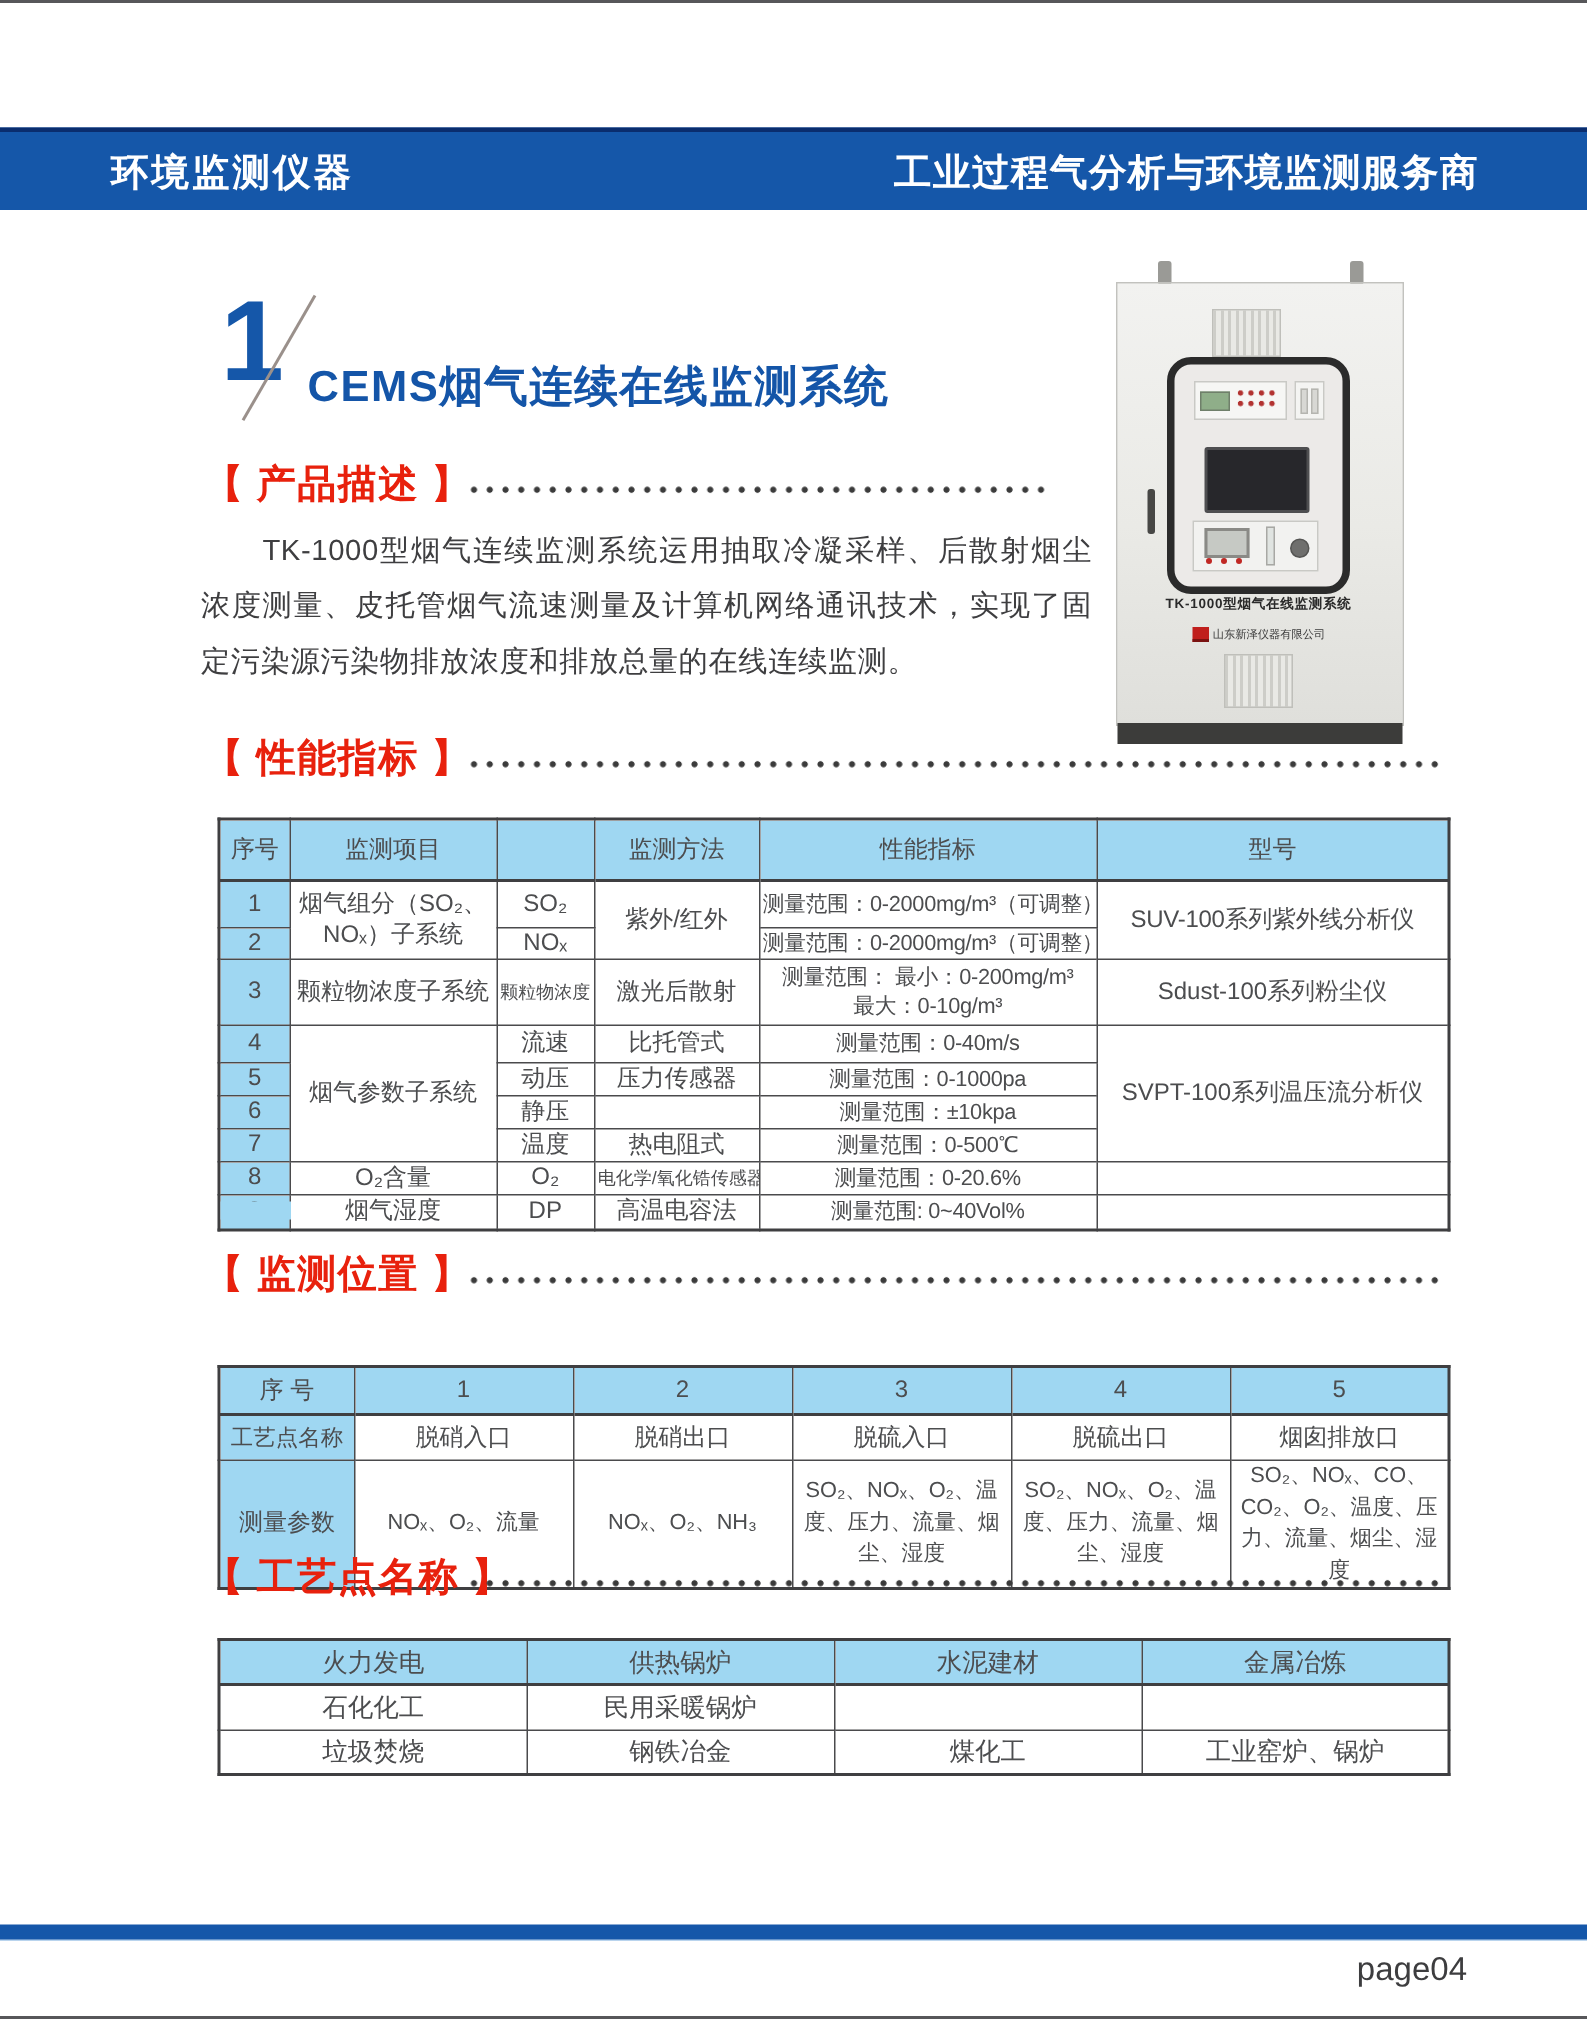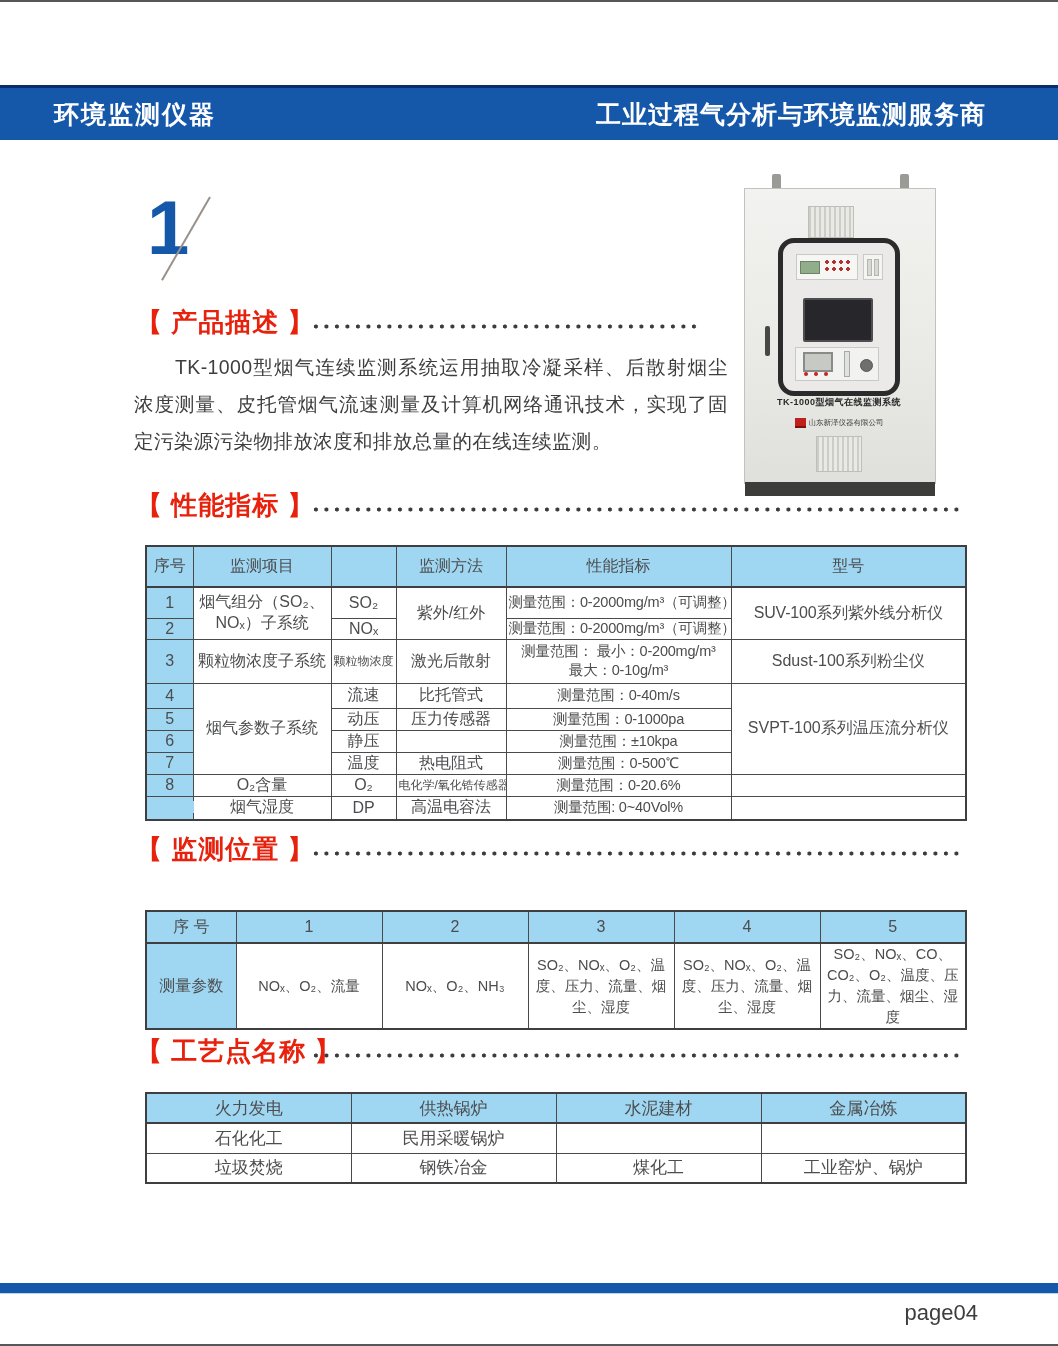--- a/index.html
+++ b/index.html
@@ -7,21 +7,21 @@
     position:relative; width:1058px; height:1346px; background:#ffffff;
     font-family:"Liberation Sans", sans-serif; overflow:hidden;
   }
   .edge { position:absolute; left:0; width:1058px; height:2px; background:#57575a; }
 
   
   .header-bar {
     position:absolute; left:0; top:85px; width:1058px; height:55px;
     background:#1557A9; border-top:3px solid #0A2D6E; box-sizing:border-box;
     display:flex; align-items:center; justify-content:space-between;
-    padding:0 72px 0 54px; color:#ffffff; font-weight:bold;
+    padding:0 72px 0 74px; color:#ffffff; font-weight:bold;
   }
   .header-bar .hl { font-size:25px; letter-spacing:2px; }
   .header-bar .hr { font-size:25px; letter-spacing:1px; }
 
   
   .sec-num {
     position:absolute; left:147px; top:190px; font-size:76px; line-height:1;
     font-weight:bold; color:#1557A9;
   }
   .sec-slash {
@@ -114,20 +114,21 @@
 
   <div class="edge" style="top:0"></div>
 
   <div class="header-bar">
     <span class="hl">环境监测仪器</span>
     <span class="hr">工业过程气分析与环境监测服务商</span>
   </div>
 
   <div class="sec-num">1</div>
   <div class="sec-slash"></div>
+  <h1 class="sec-title">CEMS烟气连续在线监测系统</h1>
 
   <div class="cabinet">
     <div class="cab-hook" style="left:28px"></div>
     <div class="cab-hook" style="left:156px"></div>
     <div class="cab-body"></div>
     <div class="grille" style="left:64px; top:32px; width:44px; height:30px;"></div>
     <div class="cab-handle"></div>
     <div class="cab-window">
       <div class="w-panel1">
         <div class="w-lcd"></div>
@@ -265,20 +266,28 @@
       </colgroup>
     <tbody>
         <tr class="hrow" style="height:32px">
       <td class="hd">序  号</td>
       <td class="hd">1</td>
       <td class="hd">2</td>
       <td class="hd">3</td>
       <td class="hd">4</td>
       <td class="hd">5</td>
     </tr>
+    <tr style="height:30px">
+      <td class="hd" style="font-size:15px">工艺点名称</td>
+      <td>脱硝入口</td>
+      <td>脱硝出口</td>
+      <td>脱硫入口</td>
+      <td>脱硫出口</td>
+      <td>烟囱排放口</td>
+    </tr>
     <tr style="height:60px">
       <td class="hd">测量参数</td>
       <td class="pos-params">NOₓ、O₂、流量</td>
       <td class="pos-params">NOₓ、O₂、NH₃</td>
       <td class="pos-params">SO₂、NOₓ、O₂、温度、压力、流量、烟尘、湿度</td>
       <td class="pos-params">SO₂、NOₓ、O₂、温度、压力、流量、烟尘、湿度</td>
       <td class="pos-params">SO₂、NOₓ、CO、CO₂、O₂、温度、压力、流量、烟尘、湿度</td>
     </tr>
   </tbody>
     </table>

